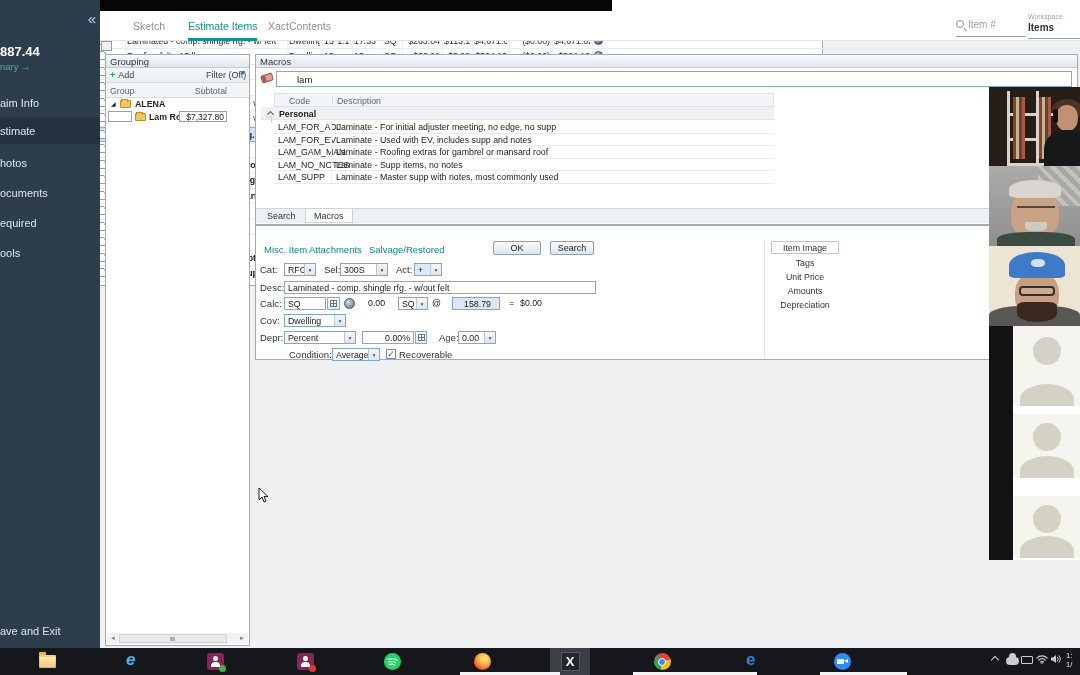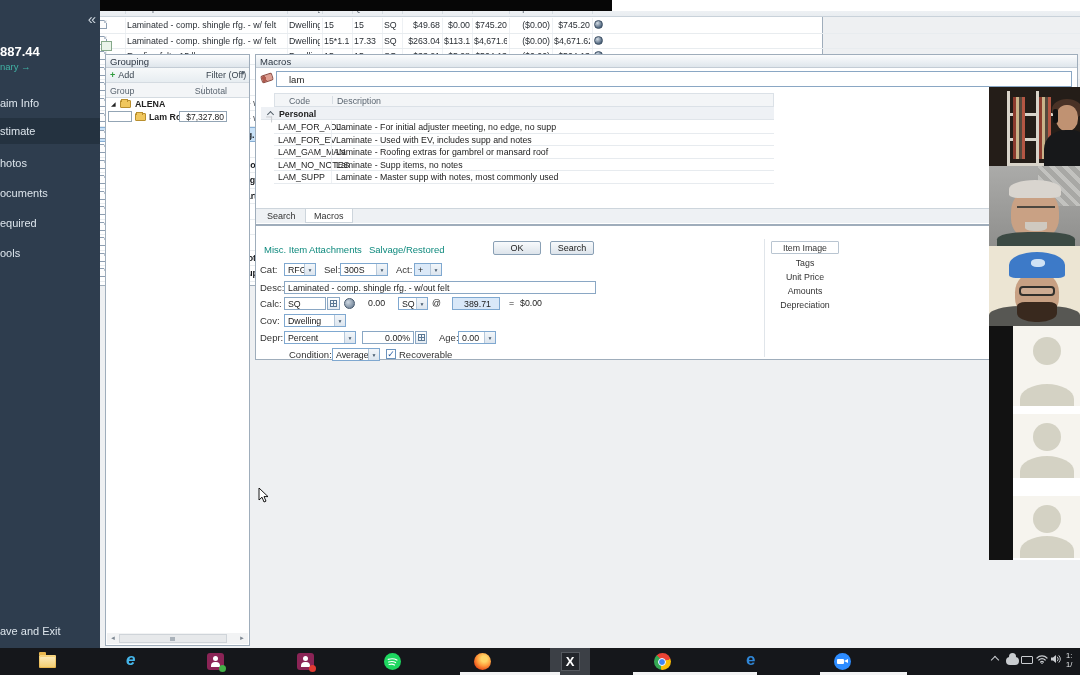--- a/index.html
+++ b/index.html
@@ -57,21 +57,21 @@
   #grp-hscroll .larr,#grp-hscroll .rarr{position:absolute;top:2px;font-size:6px;color:#7d8792;}
   #grp-hscroll .larr{left:3px;}#grp-hscroll .larr::after{content:"◄";}
   #grp-hscroll .rarr{right:3px;}#grp-hscroll .rarr::after{content:"►";}
   #grp-hscroll .thumb{position:absolute;left:12px;top:1px;width:108px;height:9px;background:#e7e9eb;border:1px solid #cfd4d9;}
   #grp-hscroll .grip{position:absolute;left:50%;top:2px;width:5px;height:4px;margin-left:-3px;background:#aab2ba;}
 
   
   #macros{left:255px;top:54px;width:823px;height:171px;}
   #mac-search{position:absolute;left:0;top:15px;width:100%;height:20px;}
   #mac-eraser{position:absolute;left:5px;top:4px;width:12px;height:8px;background:linear-gradient(90deg,#b05a4e 0 4px,#e0a093 4px);border:1px solid #8d4a40;border-radius:2px;transform:rotate(-18deg);}
-  #mac-input{position:absolute;left:20px;top:1px;right:5px;height:16px;border:1px solid #8aa7c4;background:#fff;font-size:9.5px;color:#222;line-height:15px;padding-left:12px;}
+  #mac-input{position:absolute;left:20px;top:1px;right:5px;height:16px;border:1px solid #8aa7c4;background:#fff;font-size:9.5px;color:#222;line-height:15px;padding-left:20px;}
   #mac-colhead{position:absolute;left:18px;top:38px;width:500px;height:14px;background:#f3f5f7;border:1px solid #dbe1e7;font-size:8.8px;color:#5a6570;}
   #mac-colhead .c1{position:absolute;left:14px;top:2px;}
   #mac-colhead .c2{position:absolute;left:62px;top:2px;}
   #mac-colhead .div1{position:absolute;left:57px;top:2px;bottom:2px;width:1px;background:#d8dee4;}
   #mac-group{position:absolute;left:5px;top:52px;width:513px;height:13px;background:#eef1f5;font-size:8.8px;color:#222;border-bottom:1px solid #e0e5ea;}
   #mac-group .chev{position:absolute;left:7px;top:5px;width:5px;height:5px;border-left:1.3px solid #55606a;border-top:1.3px solid #55606a;transform:rotate(45deg);}
   #mac-group .gl{position:absolute;left:18px;top:2px;font-weight:bold;}
   .mac-row{position:absolute;left:18px;width:500px;height:12.6px;font-size:8.8px;color:#222;border-bottom:1px solid #e7ebef;}
   .mac-row .code{position:absolute;left:4px;top:1px;}
   .mac-row .desc{position:absolute;left:62px;top:1px;white-space:nowrap;overflow:hidden;width:430px;}
@@ -216,20 +216,34 @@
         <div class="sb-item abs" style="top: 90px;">aim Info</div>
         <div class="sb-item abs sel" style="top: 118px;">stimate</div>
         <div class="sb-item abs" style="top: 150px;">hotos</div>
         <div class="sb-item abs" style="top: 180px;">ocuments</div>
         <div class="sb-item abs" style="top: 210px;">equired</div>
         <div class="sb-item abs" style="top: 240px;">ools</div>
       </div>
     <div id="sb-exit" class="abs">ave and Exit</div>
   </div>
 
+  <div id="tabbar" class="abs">
+    <div id="tabs-holder">
+        <div class="tab" style="left: 33px;">Sketch</div>
+        <div class="tab active" style="left: 88px;">Estimate Items</div>
+        <div class="tab" style="left: 168px;">XactContents</div>
+      </div>
+    <div id="itemsearch">
+      <span class="mag"></span><span>Item #</span>
+    </div>
+    <div id="workspace">
+      <div class="wl">Workspace</div>
+      <div class="wv">Items</div>
+    </div>
+  </div>
   <div id="newdoc" class="abs"></div>
 
   <div id="grouping" class="panel">
     <div class="phead">Grouping</div>
     <div id="grp-toolbar">
       <span id="grp-add"><span class="plus">+</span><span>Add</span></span>
       <span id="grp-filter">Filter (Off)</span>
       <span id="grp-filter-arrow"></span>
     </div>
     <div id="grp-colhead">
@@ -322,21 +336,21 @@
     <span class="qe-label" style="left:4px;top:56px;">Desc:</span>
     <div class="qe-input" style="left:28px;top:55px;width:312px;">Laminated - comp. shingle rfg. - w/out felt</div>
 
     <span class="qe-label" style="left:4px;top:72px;">Calc:</span>
     <div class="qe-input" style="left:28px;top:71px;width:42px;">SQ</div>
     <span class="qe-sqbtn" style="left:71px;top:71px;"></span>
     <span class="qe-bulb" style="left:88px;top:72px;"></span>
     <span class="qe-text" style="left:112px;top:72px;">0.00</span>
     <div class="qe-combo" style="left:142px;top:71px;width:30px;"><span>SQ</span><span class="da"></span></div>
     <span class="qe-text" style="left:176px;top:72px;">@</span>
-    <div class="qe-input" id="qe-price" style="left:196px;top:71px;width:48px;border-color:#7fa8d0;">389.71</div>
+    <div class="qe-input" id="qe-price" style="left:196px;top:71px;width:48px;border-color:#7fa8d0;">158.79</div>
     <span class="qe-text" style="left:253px;top:72px;">=</span>
     <span class="qe-text" style="left:264px;top:72px;">$0.00</span>
 
     <span class="qe-label" style="left:4px;top:89px;">Cov:</span>
     <div class="qe-combo" style="left:28px;top:88px;width:62px;"><span>Dwelling</span><span class="da"></span></div>
 
     <span class="qe-label" style="left:4px;top:106px;">Depr:</span>
     <div class="qe-combo" style="left:28px;top:105px;width:72px;"><span>Percent</span><span class="da"></span></div>
     <div class="qe-input" style="left:106px;top:105px;width:52px;text-align:right;padding-right:3px;">0.00%</div>
     <span class="qe-sqbtn" style="left:159px;top:105px;width:12px;"></span>

